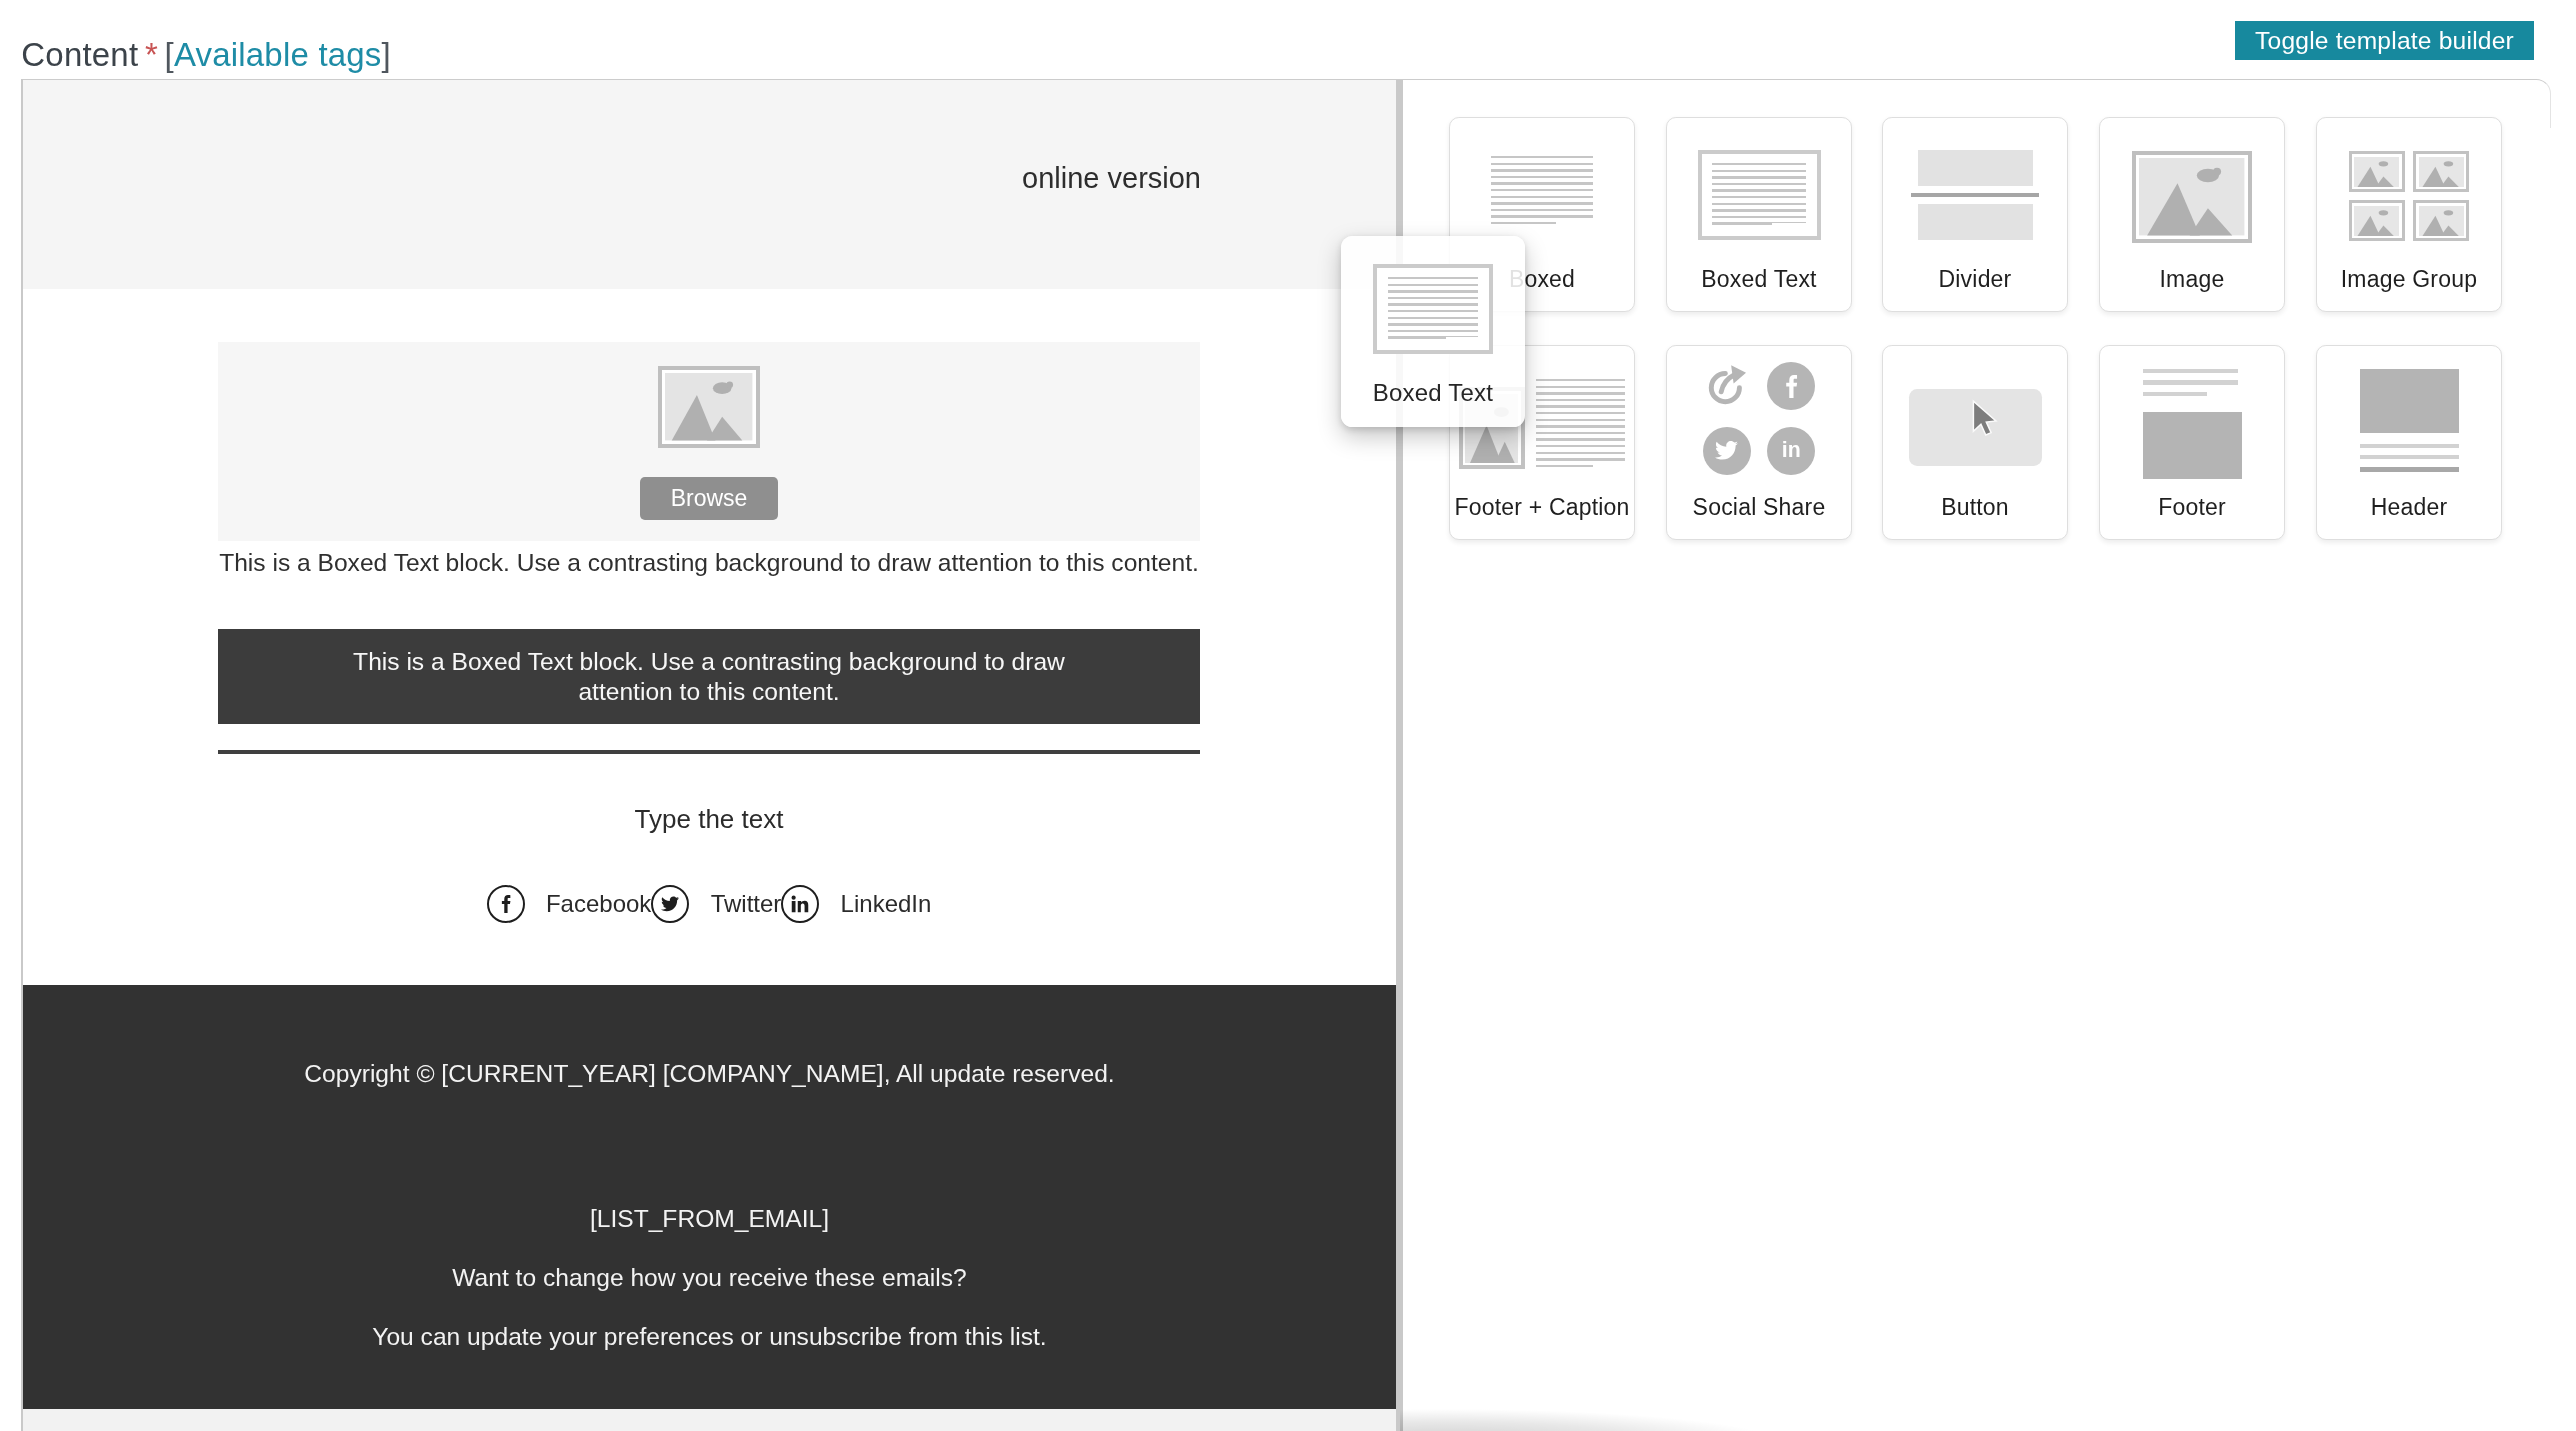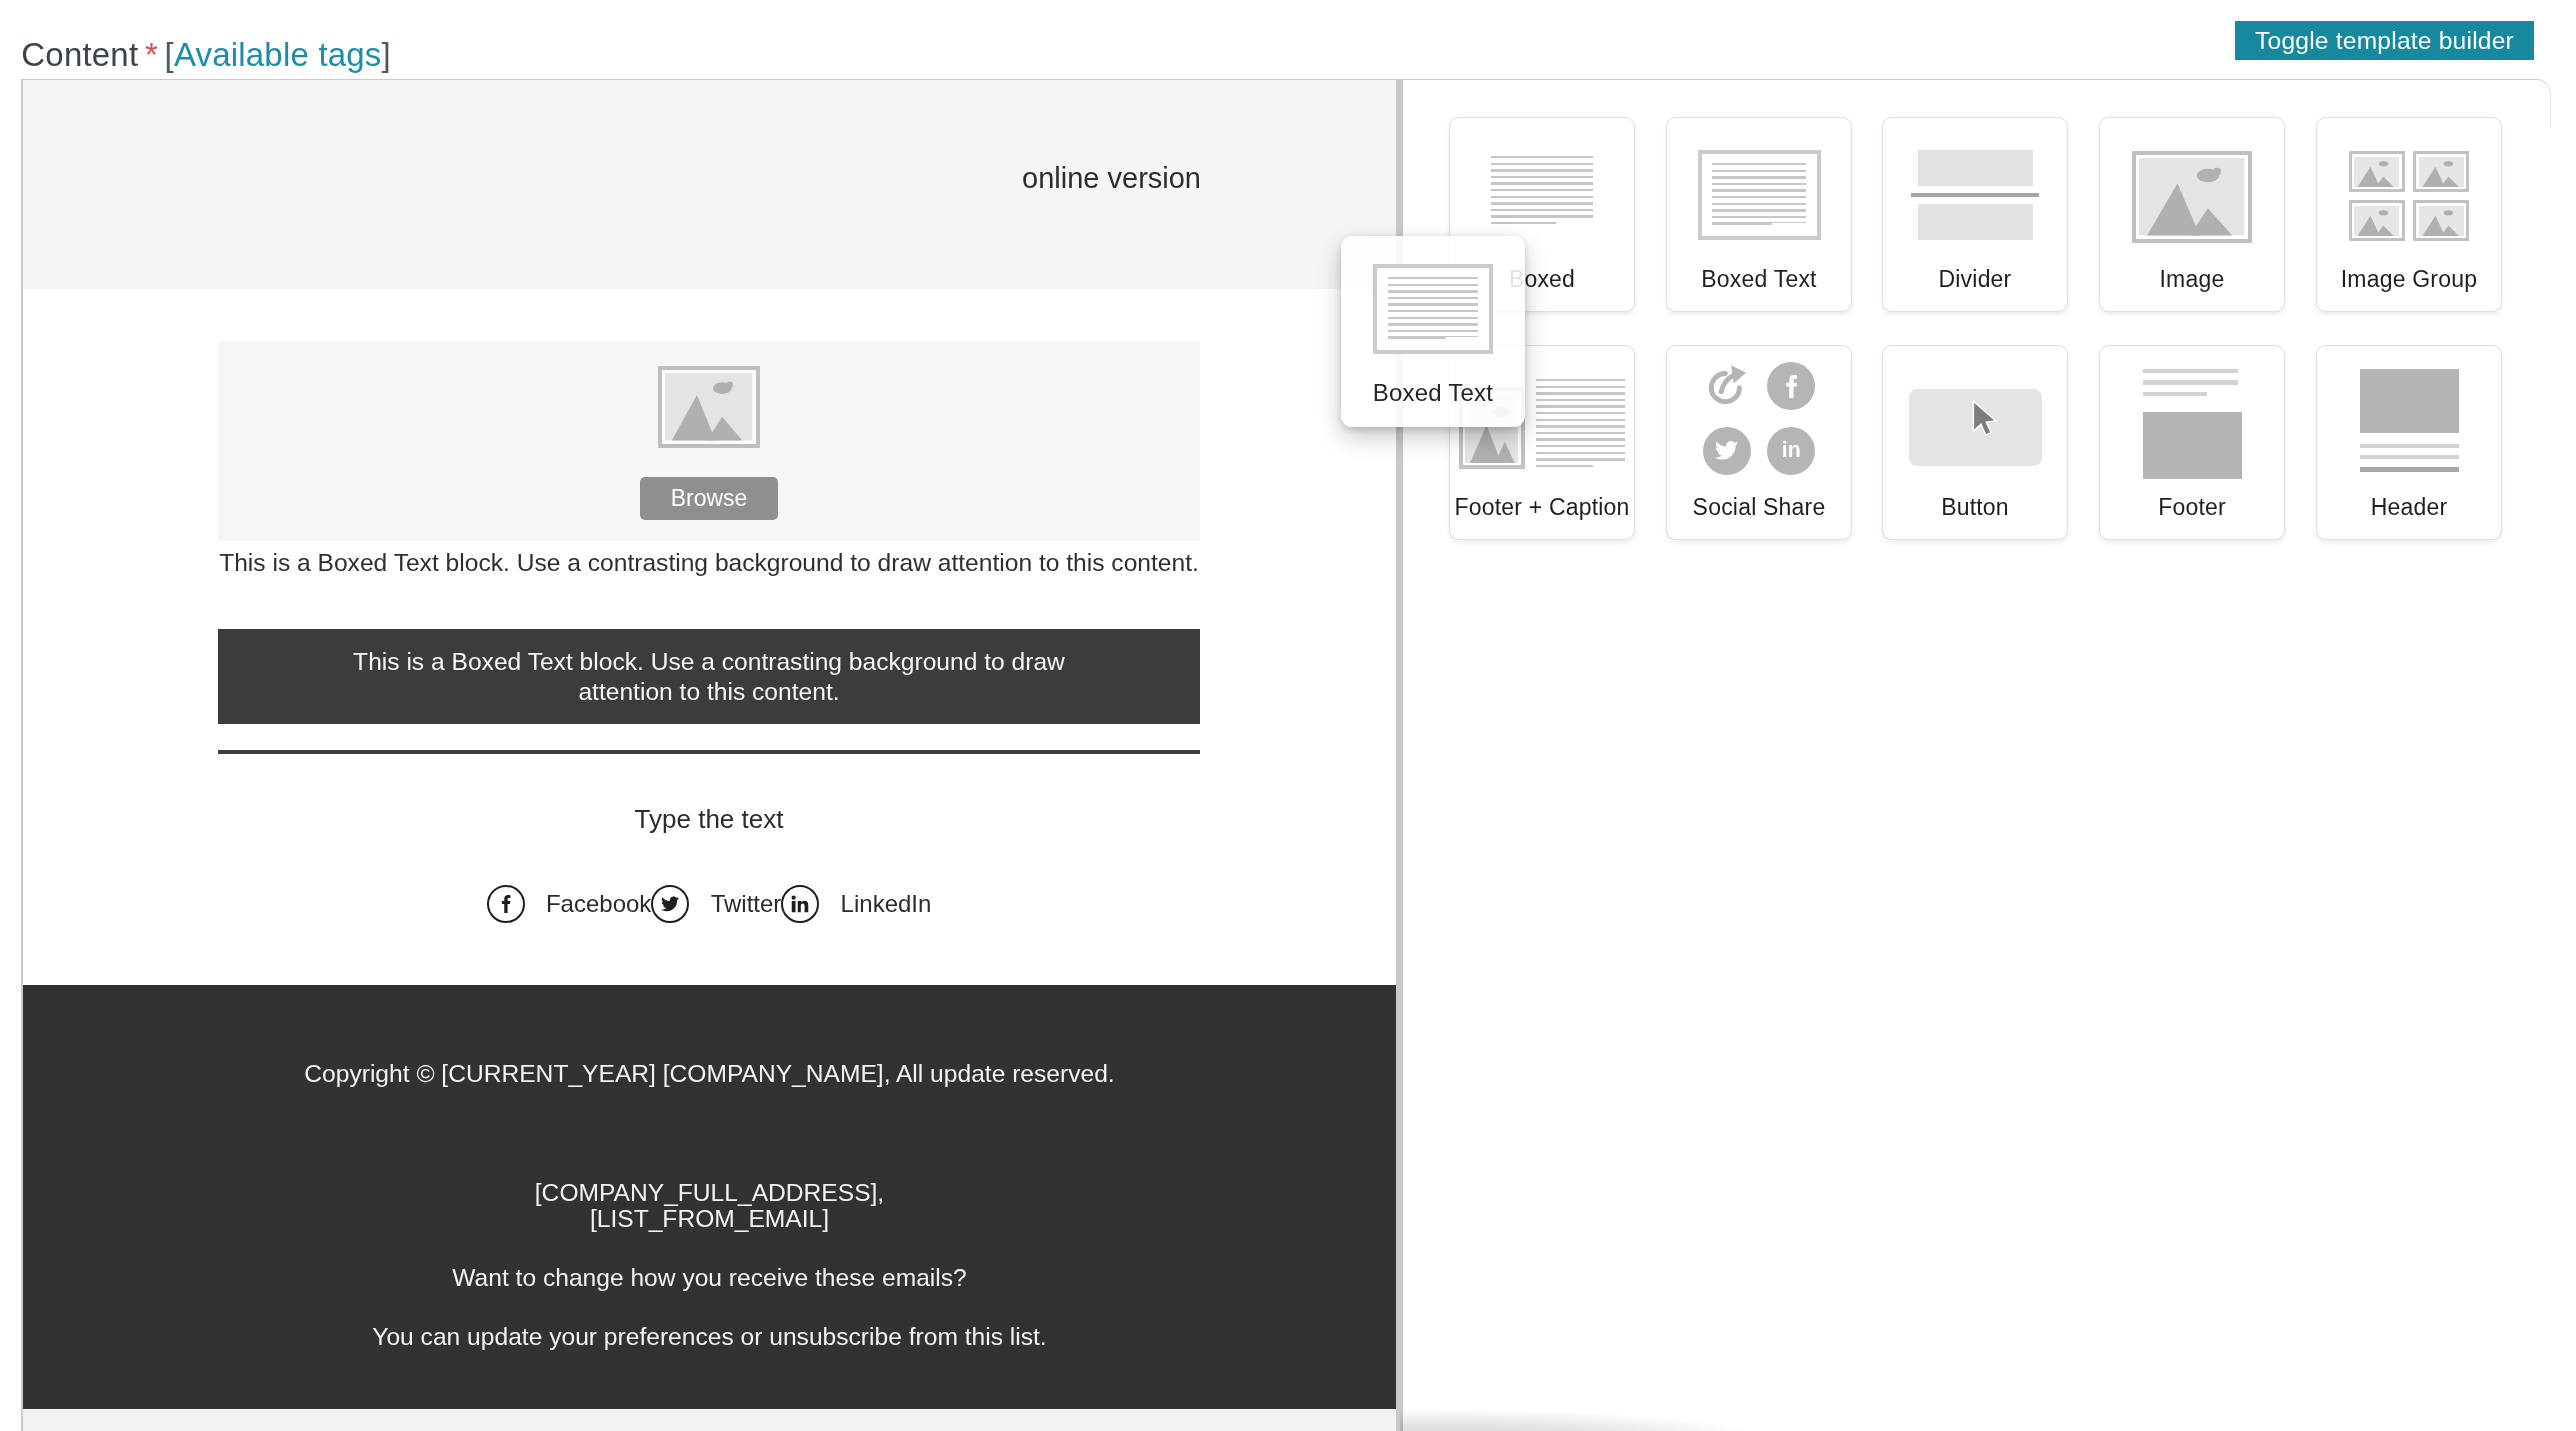--- a/index.html
+++ b/index.html
@@ -179,21 +179,20 @@
           <circle cx="3.5" cy="3.5" r="2.8"></circle>
           <path d="M9 8h4.6v2.1C14.4 8.8 16 7.7 18.2 7.7c3.6 0 4.8 2.3 4.8 5.7V23h-4.9v-8.4c0-2-.7-3.4-2.4-3.4-1.3 0-2 .9-2.4 1.8-.1.3-.2.8-.2 1.2V23H9z"></path>
         </svg>
     </span>
     <span class="slabel">LinkedIn</span>
   </span>
 </div>
 
 <div class="abs em-footer">
   <div class="f-copy">Copyright © [CURRENT_YEAR] [COMPANY_NAME], All update reserved.</div>
-  <div class="f-addr1">[COMPANY_FULL_ADDRESS],</div>
   <div class="f-addr2">[LIST_FROM_EMAIL]</div>
   <div class="f-change">Want to change how you receive these emails?</div>
   <div class="f-update">You can update your preferences or unsubscribe from this list.</div>
 </div>
 <div class="abs em-bottom-strip"></div>
 
 <div class="abs splitter"></div>
 
 <div class="card" style="left:1449px; top:117px;">
   <div class="icon-wrap" style="top:38px;">

